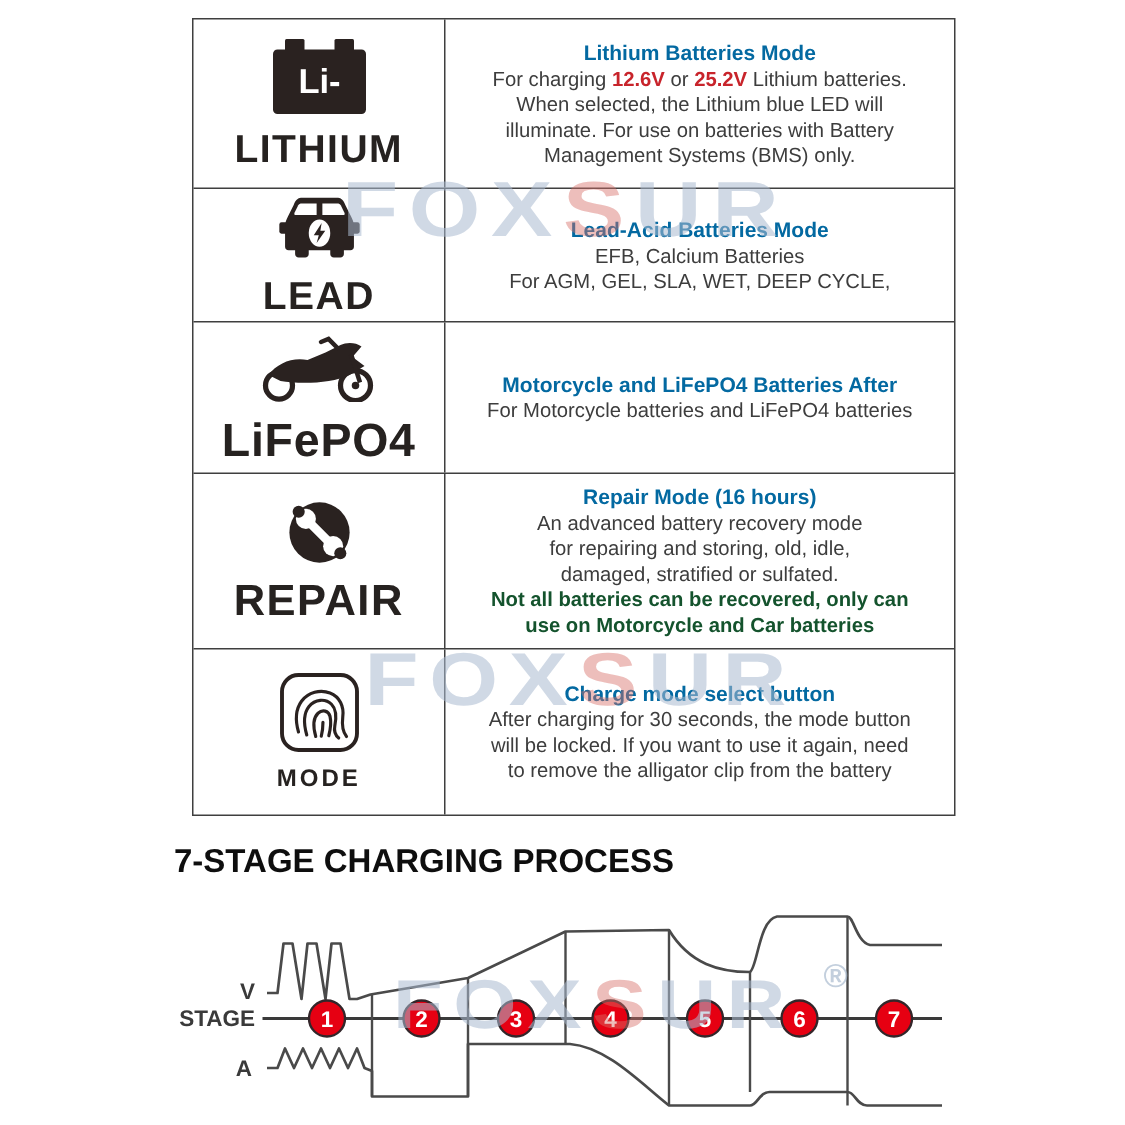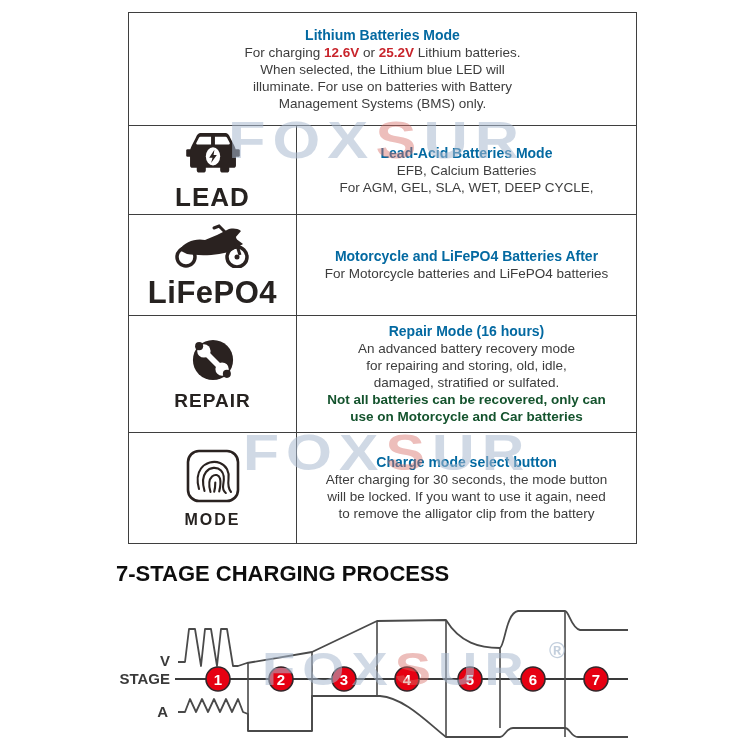--- a/index.html
+++ b/index.html
@@ -9,21 +9,21 @@
   
   .modes-table{position:absolute;left:128px;top:12px;width:509px;height:532px;
                border:1.5px solid #3f3f3f;box-sizing:border-box;display:flex;flex-direction:column;}
   .trow{display:flex;border-bottom:1.5px solid #3f3f3f;box-sizing:border-box;}
   .trow:last-child{border-bottom:none;}
   .r1{height:113px;} .r2{height:89px;} .r3{height:101px;} .r4{height:117px;} .r5{flex:1;}
   .cell{box-sizing:border-box;display:flex;flex-direction:column;align-items:center;justify-content:center;}
   .cell.left{width:168px;border-right:1.5px solid #3f3f3f;gap:5px;}
   .cell.right{flex:1;padding:4px 8px;text-align:center;}
   .mode-label{font-weight:bold;color:#262220;letter-spacing:1px;line-height:1;}
-  .lab-big{font-size:26px;} .lab-lifepo{font-size:31px;letter-spacing:0.5px;} .lab-repair{font-size:19px;text-align:right;} .lab-mode{font-size:16px;letter-spacing:2px;}
+  .lab-big{font-size:26px;} .lab-lifepo{font-size:31px;letter-spacing:0.5px;} .lab-repair{font-size:29px;text-align:right;} .lab-mode{font-size:16px;letter-spacing:2px;}
   .cell-title{font-weight:bold;color:#0369a1;font-size:14px;line-height:17px;}
   .bline{font-size:13.5px;line-height:17px;color:#3d3d3d;}
   .red{color:#c8242b;font-weight:bold;}
   .warn{font-size:13.5px;line-height:17px;color:#14532d;font-weight:bold;}
 
   
   .wm{position:absolute;font-weight:800;letter-spacing:6px;white-space:nowrap;
       transform:scaleX(1.18);transform-origin:left top;pointer-events:none;z-index:5;}
   .wm .b{color:rgba(170,186,207,0.55);} .wm .r{color:rgba(214,110,105,0.45);}
   .wm1{left:228px;top:110px;font-size:52px;}
@@ -42,20 +42,31 @@
   .icon-ink{fill:#2a2220;}
 </style>
 </head>
 <body>
 
 <div class="page">
 
   <div class="modes-table">
 
     <div class="trow r1">
+      <div class="cell left">
+        <span>
+          <svg width="62" height="50" viewBox="0 0 62 50">
+            <rect class="icon-ink" x="8" y="0" width="13" height="10" rx="1"></rect>
+            <rect class="icon-ink" x="41" y="0" width="13" height="10" rx="1"></rect>
+            <rect class="icon-ink" x="0" y="7" width="62" height="43" rx="3"></rect>
+            <text x="31" y="36" font-size="23" font-weight="bold" fill="#ffffff" text-anchor="middle">Li-</text>
+          </svg>
+        </span>
+        <div class="mode-label lab-big">LITHIUM</div>
+      </div>
       <div class="cell right">
         <div class="cell-title">Lithium Batteries Mode</div>
         <div class="bline"><span>For charging </span><span class="red">12.6V</span><span> or </span><span class="red">25.2V</span><span> Lithium batteries.</span></div>
         <div class="bline">When selected, the Lithium blue LED will</div>
         <div class="bline">illuminate. For use on batteries with Battery</div>
         <div class="bline">Management Systems (BMS) only.</div>
       </div>
     </div>
 
     <div class="trow r2">

